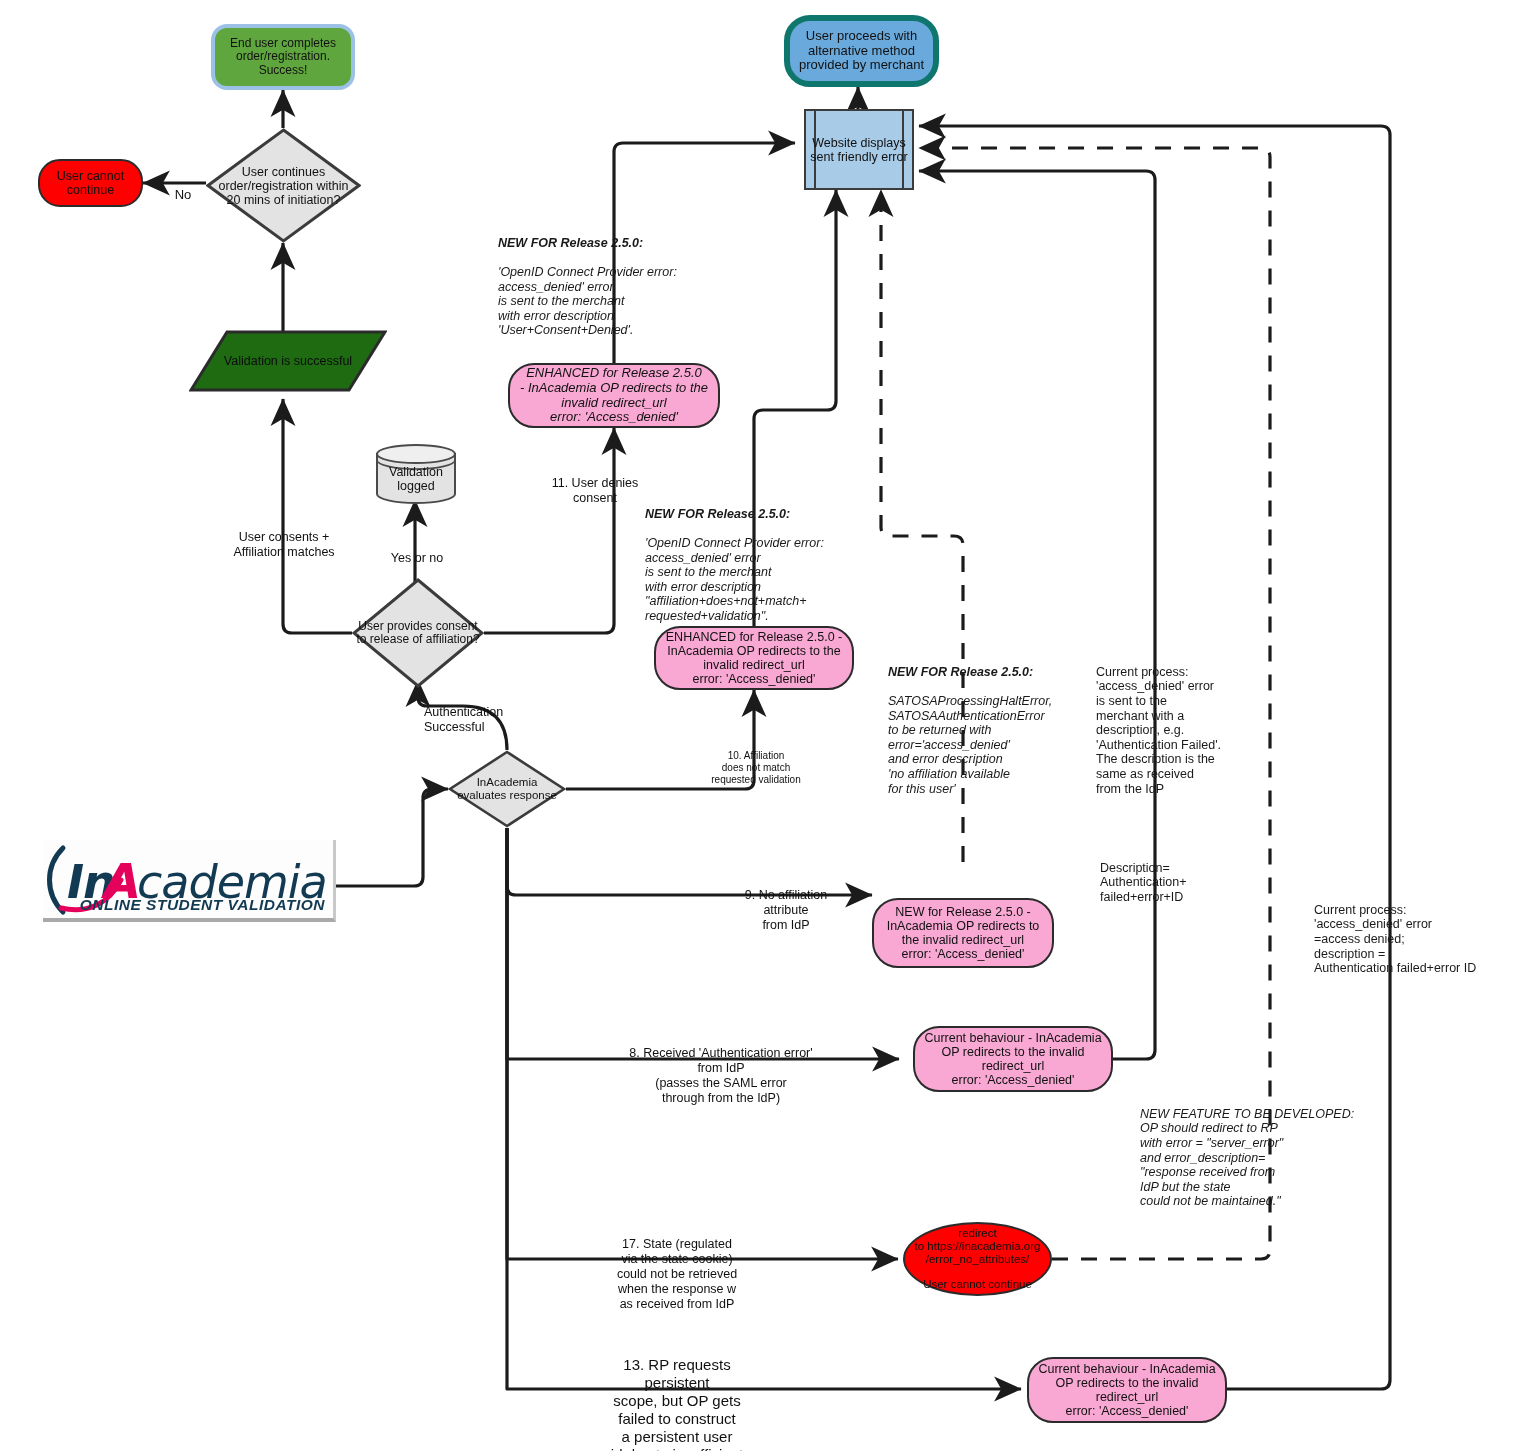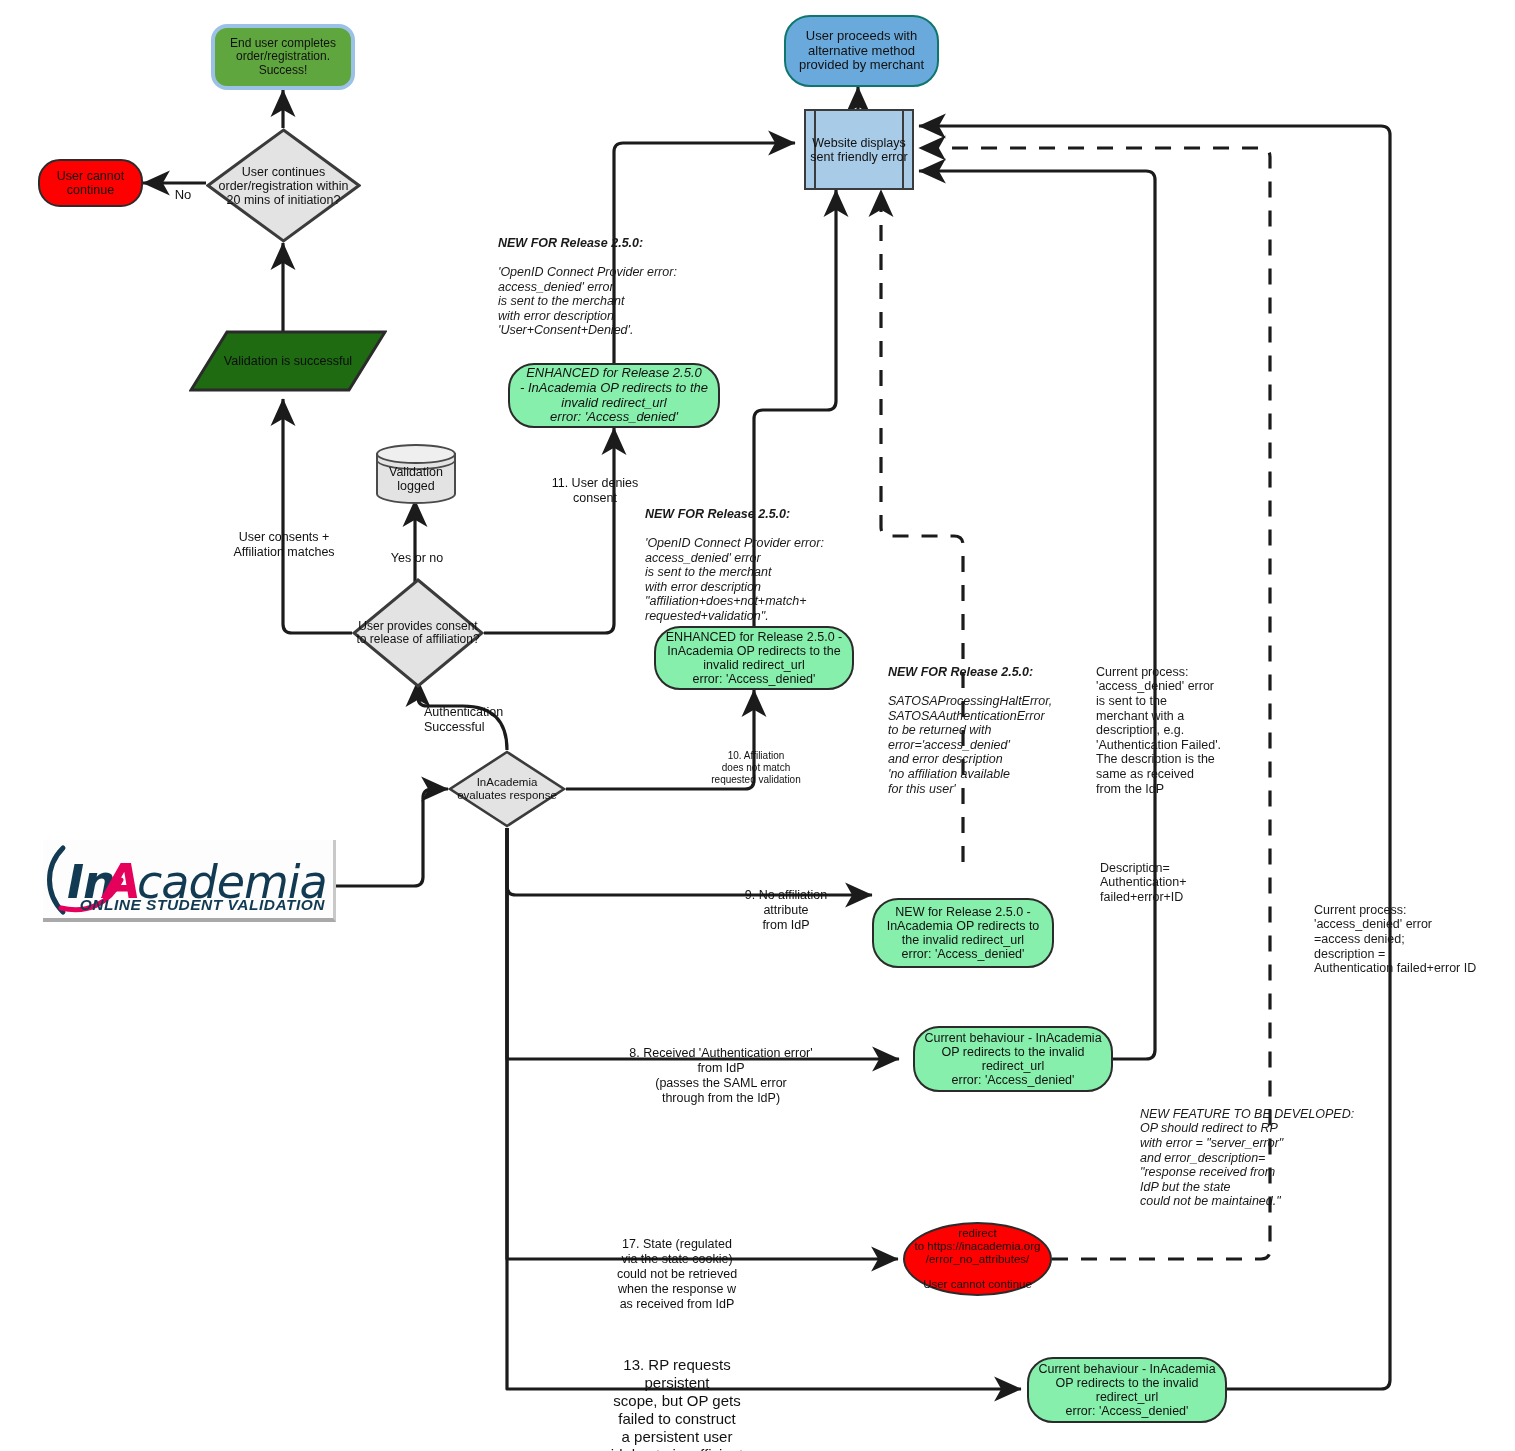--- a/index.html
+++ b/index.html
@@ -3,23 +3,23 @@
 <meta charset="utf-8">
 <style>
   html,body{margin:0;padding:0;background:#ffffff;}
   body{font-family:"Liberation Sans", sans-serif; -webkit-font-smoothing:antialiased;}
   #canvas{position:relative;width:1515px;height:1451px;background:#fff;overflow:hidden;}
   svg.wires{position:absolute;left:0;top:0;width:1515px;height:1451px;pointer-events:none;}
 
   .node{position:absolute;box-sizing:border-box;display:flex;align-items:center;justify-content:center;text-align:center;color:#111;line-height:1.12;}
   .node span{display:block;width:100%;padding:0 4px;white-space:pre-line;}
   .term-green{background:#60a63f;border:4px solid #9bc2e6;border-radius:16px;}
-  .term-blue{background:#6aa9dc;border:2px solid #0f766e;border-radius:26px;}
+  .term-blue{background:#6aa9dc;border:6px solid #0f766e;border-radius:26px;}
   .term-red{background:#fe0000;border:2px solid #2b2b2b;border-radius:22px;}
-  .term-orange{background:#86efac;border:2px solid #2b2b2b;border-radius:26px;}
+  .term-orange{background:#f9a8d4;border:2px solid #2b2b2b;border-radius:26px;}
   .ellipse-red{background:#fe0000;border:2px solid #2b2b2b;border-radius:50%/50%;}
 
   
   .diamond{background:transparent;}
   .diamond .dia-shape{position:absolute;left:0;top:0;width:100%;height:100%;}
   .diamond .dia-label{position:relative;z-index:2;width:100%;text-align:center;}
 
   
   .para{background:transparent;}
   .para .para-shape{position:absolute;left:0;top:0;width:100%;height:100%;}

